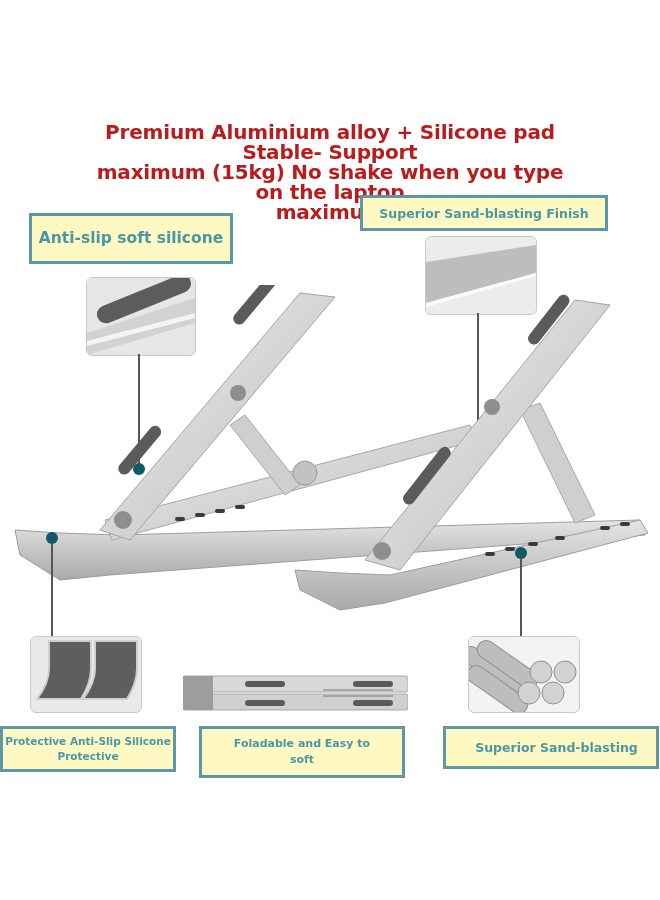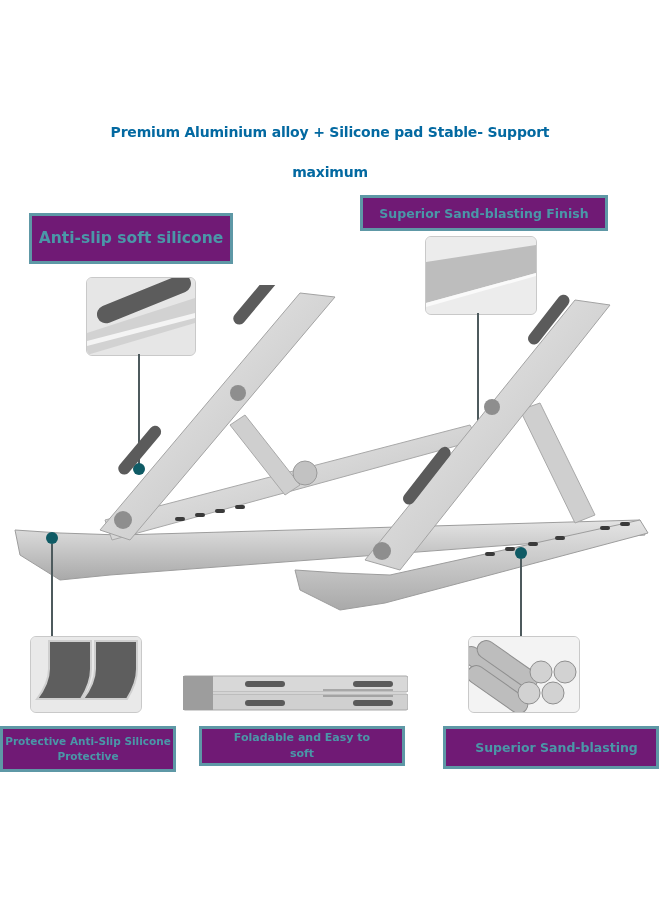--- a/index.html
+++ b/index.html
@@ -1,46 +1,46 @@
 <!DOCTYPE html>
 <html><head>
 <meta charset="utf-8">
 <style>
   html, body { margin:0; padding:0; background:#ffffff; }
   body { width:660px; height:900px; position:relative; overflow:hidden; font-family:"DejaVu Sans", "Liberation Sans", sans-serif; }
   .abs { position:absolute; }
   .headline {
     left:95px; top:122px; width:470px; text-align:center;
-    color:#0369a1; font-weight:bold; font-size:14px; line-height:20px; letter-spacing:-0.2px;
+    color:#b91c1c; font-weight:bold; font-size:20px; line-height:20px; letter-spacing:-0.2px;
   }
   .label-box {
-    position:absolute; border:3px solid #5e98a6; background:#701a75;
+    position:absolute; border:3px solid #5e98a6; background:#fef9c3;
     color:#4a97a8; font-weight:bold; text-align:center; box-sizing:border-box;
     display:flex; align-items:center; justify-content:center;
   }
   .label-box span { display:block; }
   .lb-top-left { left:29px; top:213px; width:204px; height:51px; font-size:15.5px; line-height:21px; }
   .lb-top-right { left:360px; top:195px; width:248px; height:36px; font-size:12.5px; }
   .lb-bot-1 { left:0; top:726px; width:176px; height:46px; font-size:10.5px; line-height:15px; }
-  .lb-bot-2 { left:199px; top:726px; width:206px; height:40px; font-size:11px; line-height:16px; }
+  .lb-bot-2 { left:199px; top:726px; width:206px; height:52px; font-size:11px; line-height:16px; }
   .lb-bot-3 { left:443px; top:726px; width:216px; height:43px; font-size:12.5px; line-height:17px;padding-left:11px; }
   .inset {
     position:absolute; border:1.5px solid #c9c9c9; border-radius:6px; overflow:hidden;
     background:linear-gradient(160deg,#f2f2f2,#dedede);
   }
   .line { position:absolute; width:2px; background:#4d5a5d; }
   .dot { position:absolute; width:12px; height:12px; border-radius:50%; background:#0f5b65; }
   svg { display:block; }
 </style>
 </head>
 <body>
 
 <div class="abs headline">
   <span>Premium Aluminium alloy + Silicone pad Stable- Support</span><br>
-  <br>
+  <span>maximum (15kg) No shake when you type on the laptop</span><br>
   <span>maximum</span>
 </div>
 
 <div class="label-box lb-top-left">
   <div>
     <span>Anti-slip soft silicone</span>
   </div>
 </div>
 
 <div class="label-box lb-top-right">

